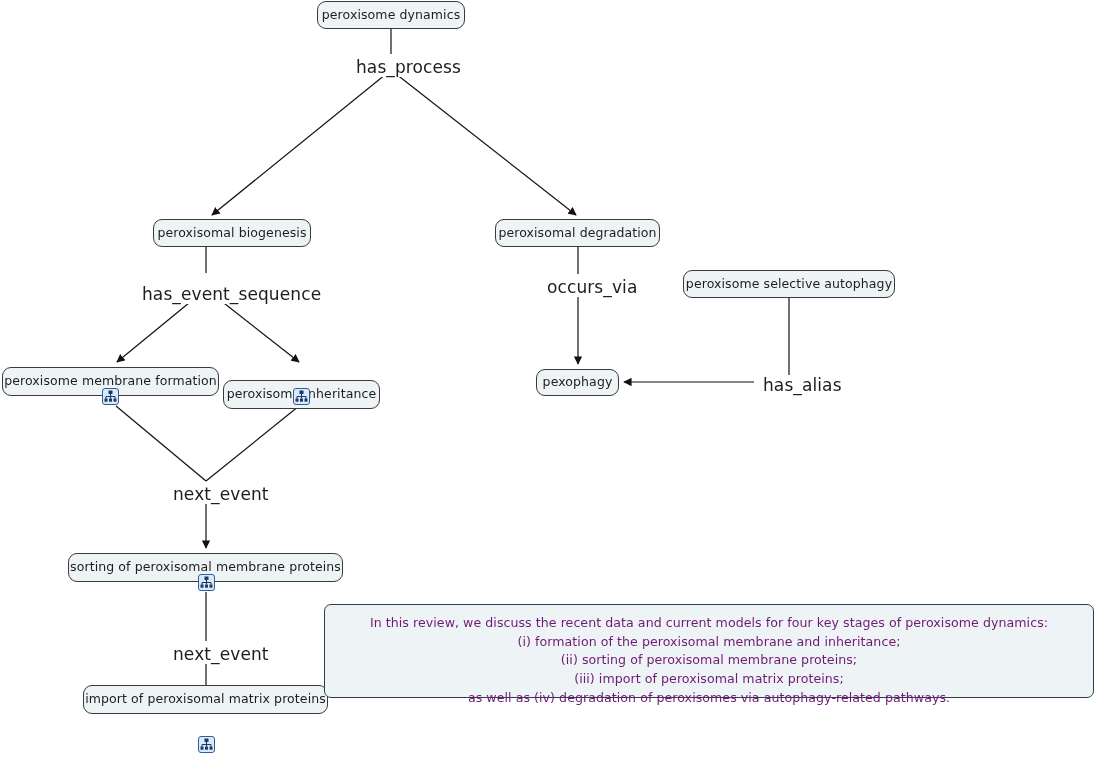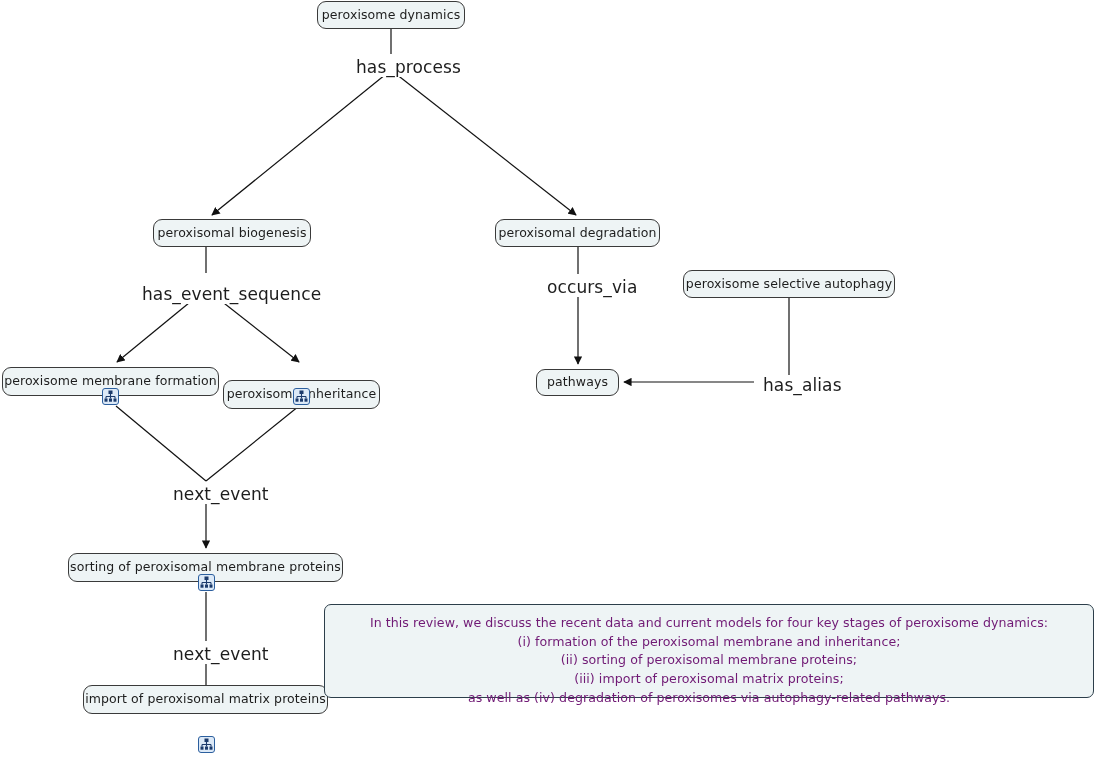--- a/index.html
+++ b/index.html
@@ -158,21 +158,21 @@
     <svg width="15" height="15" viewBox="0 0 15 15">
       <rect x="5.5" y="1.5" width="4" height="3.5" fill="#1b3a6b"></rect>
       <path d="M7.5 5 L7.5 7.5 M3 7.5 L12 7.5 M3 7.5 L3 9.5 M7.5 7.5 L7.5 9.5 M12 7.5 L12 9.5" stroke="#1b3a6b" stroke-width="1.1" fill="none"></path>
       <rect x="1.5" y="9.5" width="3" height="3.2" fill="#1b3a6b"></rect>
       <rect x="6" y="9.5" width="3" height="3.2" fill="#1b3a6b"></rect>
       <rect x="10.5" y="9.5" width="3" height="3.2" fill="#1b3a6b"></rect>
     </svg>
   </span>
 
   <div class="node" style="left:536px; top:369px; width:83px; height:27px;">
-    <span class="node-label">pathways</span>
+    <span class="node-label">pexophagy</span>
   </div>
 
   <div class="node" style="left:68px; top:553px; width:275px; height:29px;">
     <span class="node-label">sorting of peroxisomal membrane proteins</span>
   </div>
   <span class="tree-icon" style="left:198px; top:574px;">
     <svg width="15" height="15" viewBox="0 0 15 15">
       <rect x="5.5" y="1.5" width="4" height="3.5" fill="#1b3a6b"></rect>
       <path d="M7.5 5 L7.5 7.5 M3 7.5 L12 7.5 M3 7.5 L3 9.5 M7.5 7.5 L7.5 9.5 M12 7.5 L12 9.5" stroke="#1b3a6b" stroke-width="1.1" fill="none"></path>
       <rect x="1.5" y="9.5" width="3" height="3.2" fill="#1b3a6b"></rect>

